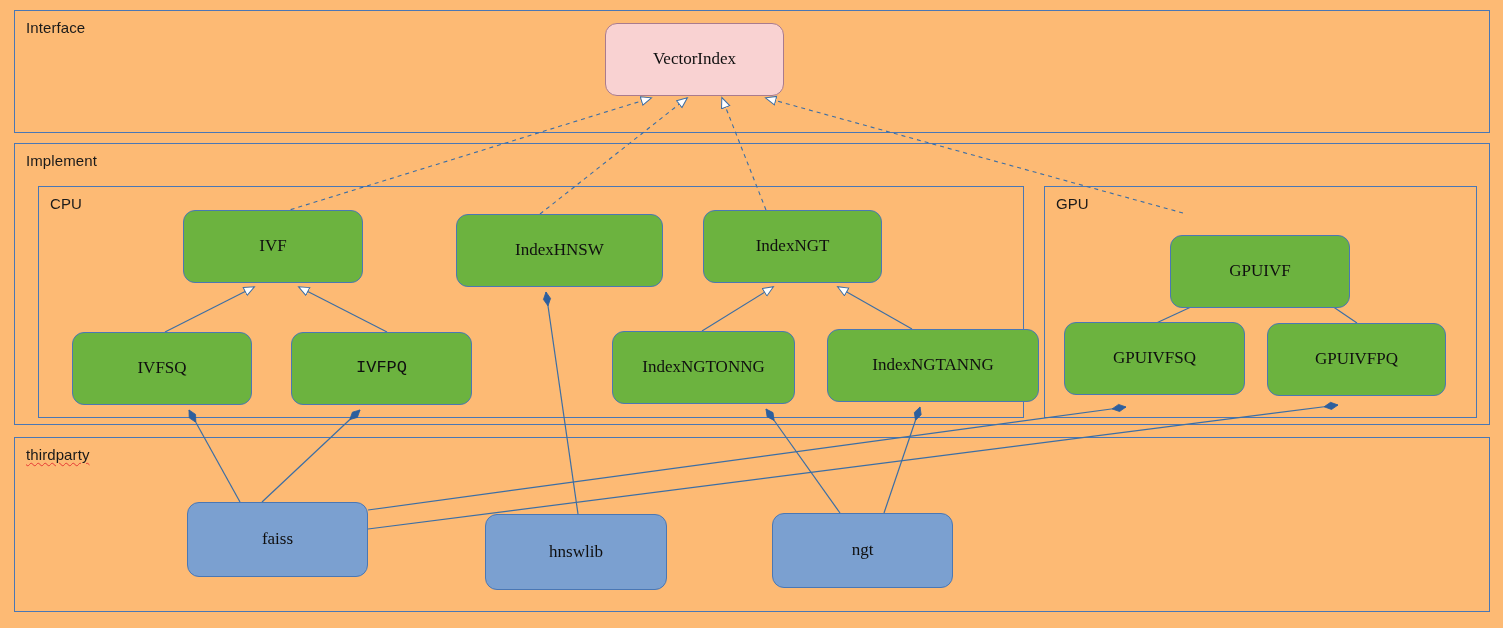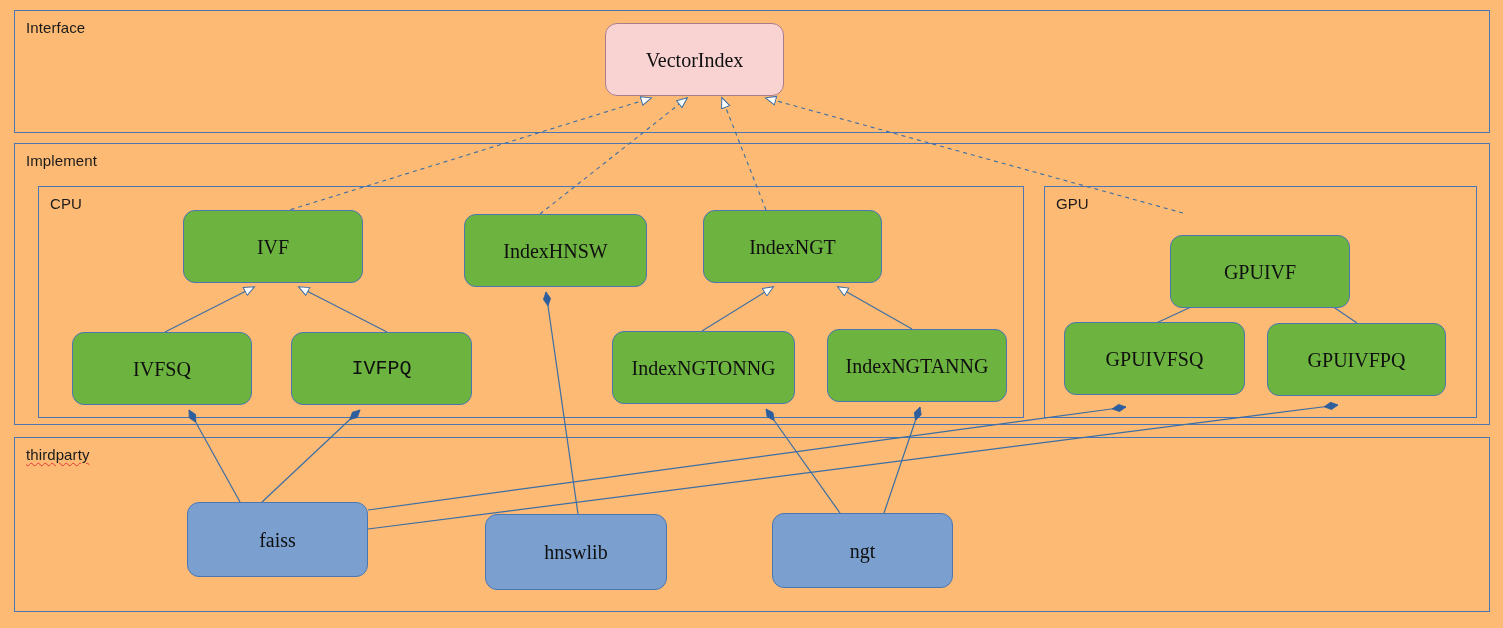--- a/index.html
+++ b/index.html
@@ -46,21 +46,21 @@
     text-underline-offset: 2px;
   }
   .node {
     position: absolute;
     box-sizing: border-box;
     border-radius: 12px;
     display: flex;
     align-items: center;
     justify-content: center;
     font-family: "Liberation Serif", serif;
-    font-size: 20px;
+    font-size: 17px;
     color: #0f0f0f;
     text-align: center;
     line-height: 1.1;
     border: 1px solid #4a77b4;
     white-space: nowrap;
   }
   .node.interface-node {
     background: #f9d2d2;
     border-color: #a97b8e;
   }
@@ -117,26 +117,26 @@
         <line x1="368" y1="529" x2="1338" y2="405" stroke="#3b6ea5" stroke-width="1.2" fill="none" marker-end="url(#filled-diamond)"></line>
         <line x1="578" y1="514" x2="546" y2="292" stroke="#3b6ea5" stroke-width="1.2" fill="none" marker-end="url(#filled-diamond)"></line>
         <line x1="840" y1="513" x2="766" y2="409" stroke="#3b6ea5" stroke-width="1.2" fill="none" marker-end="url(#filled-diamond)"></line>
         <line x1="884" y1="513" x2="920" y2="407" stroke="#3b6ea5" stroke-width="1.2" fill="none" marker-end="url(#filled-diamond)"></line>
       </g>
   </svg>
 
   <div id="nodes-layer">
       <div class="node interface-node" style="left: 605px; top: 23px; width: 179px; height: 73px;">VectorIndex</div>
       <div class="node cpu-node" style="left: 183px; top: 210px; width: 180px; height: 73px;">IVF</div>
-      <div class="node cpu-node" style="left: 456px; top: 214px; width: 183px; height: 73px; margin-left: 8px;">IndexHNSW</div>
+      <div class="node cpu-node" style="left: 456px; top: 214px; width: 207px; height: 73px;">IndexHNSW</div>
       <div class="node cpu-node" style="left: 703px; top: 210px; width: 179px; height: 73px;">IndexNGT</div>
       <div class="node cpu-node" style="left: 72px; top: 332px; width: 180px; height: 73px;">IVFSQ</div>
       <div class="node cpu-node" style="left: 291px; top: 332px; width: 181px; height: 73px; font-family: Liberation Mono, monospace;">IVFPQ</div>
       <div class="node cpu-node" style="left: 612px; top: 331px; width: 183px; height: 73px;">IndexNGTONNG</div>
-      <div class="node cpu-node" style="left: 827px; top: 329px; width: 180px; height: 73px;">IndexNGTANNG</div>
+      <div class="node cpu-node" style="left: 827px; top: 329px; width: 212px; height: 73px;">IndexNGTANNG</div>
       <div class="node gpu-node" style="left: 1170px; top: 213px; width: 180px; height: 73px; margin-top: 22px;">GPUIVF</div>
       <div class="node gpu-node" style="left: 1064px; top: 322px; width: 181px; height: 73px;">GPUIVFSQ</div>
       <div class="node gpu-node" style="left: 1267px; top: 323px; width: 179px; height: 73px;">GPUIVFPQ</div>
       <div class="node lib-node" style="left: 187px; top: 502px; width: 181px; height: 75px;">faiss</div>
       <div class="node lib-node" style="left: 485px; top: 514px; width: 182px; height: 76px;">hnswlib</div>
       <div class="node lib-node" style="left: 772px; top: 513px; width: 181px; height: 75px;">ngt</div>
     </div>
 
 </div>
 

